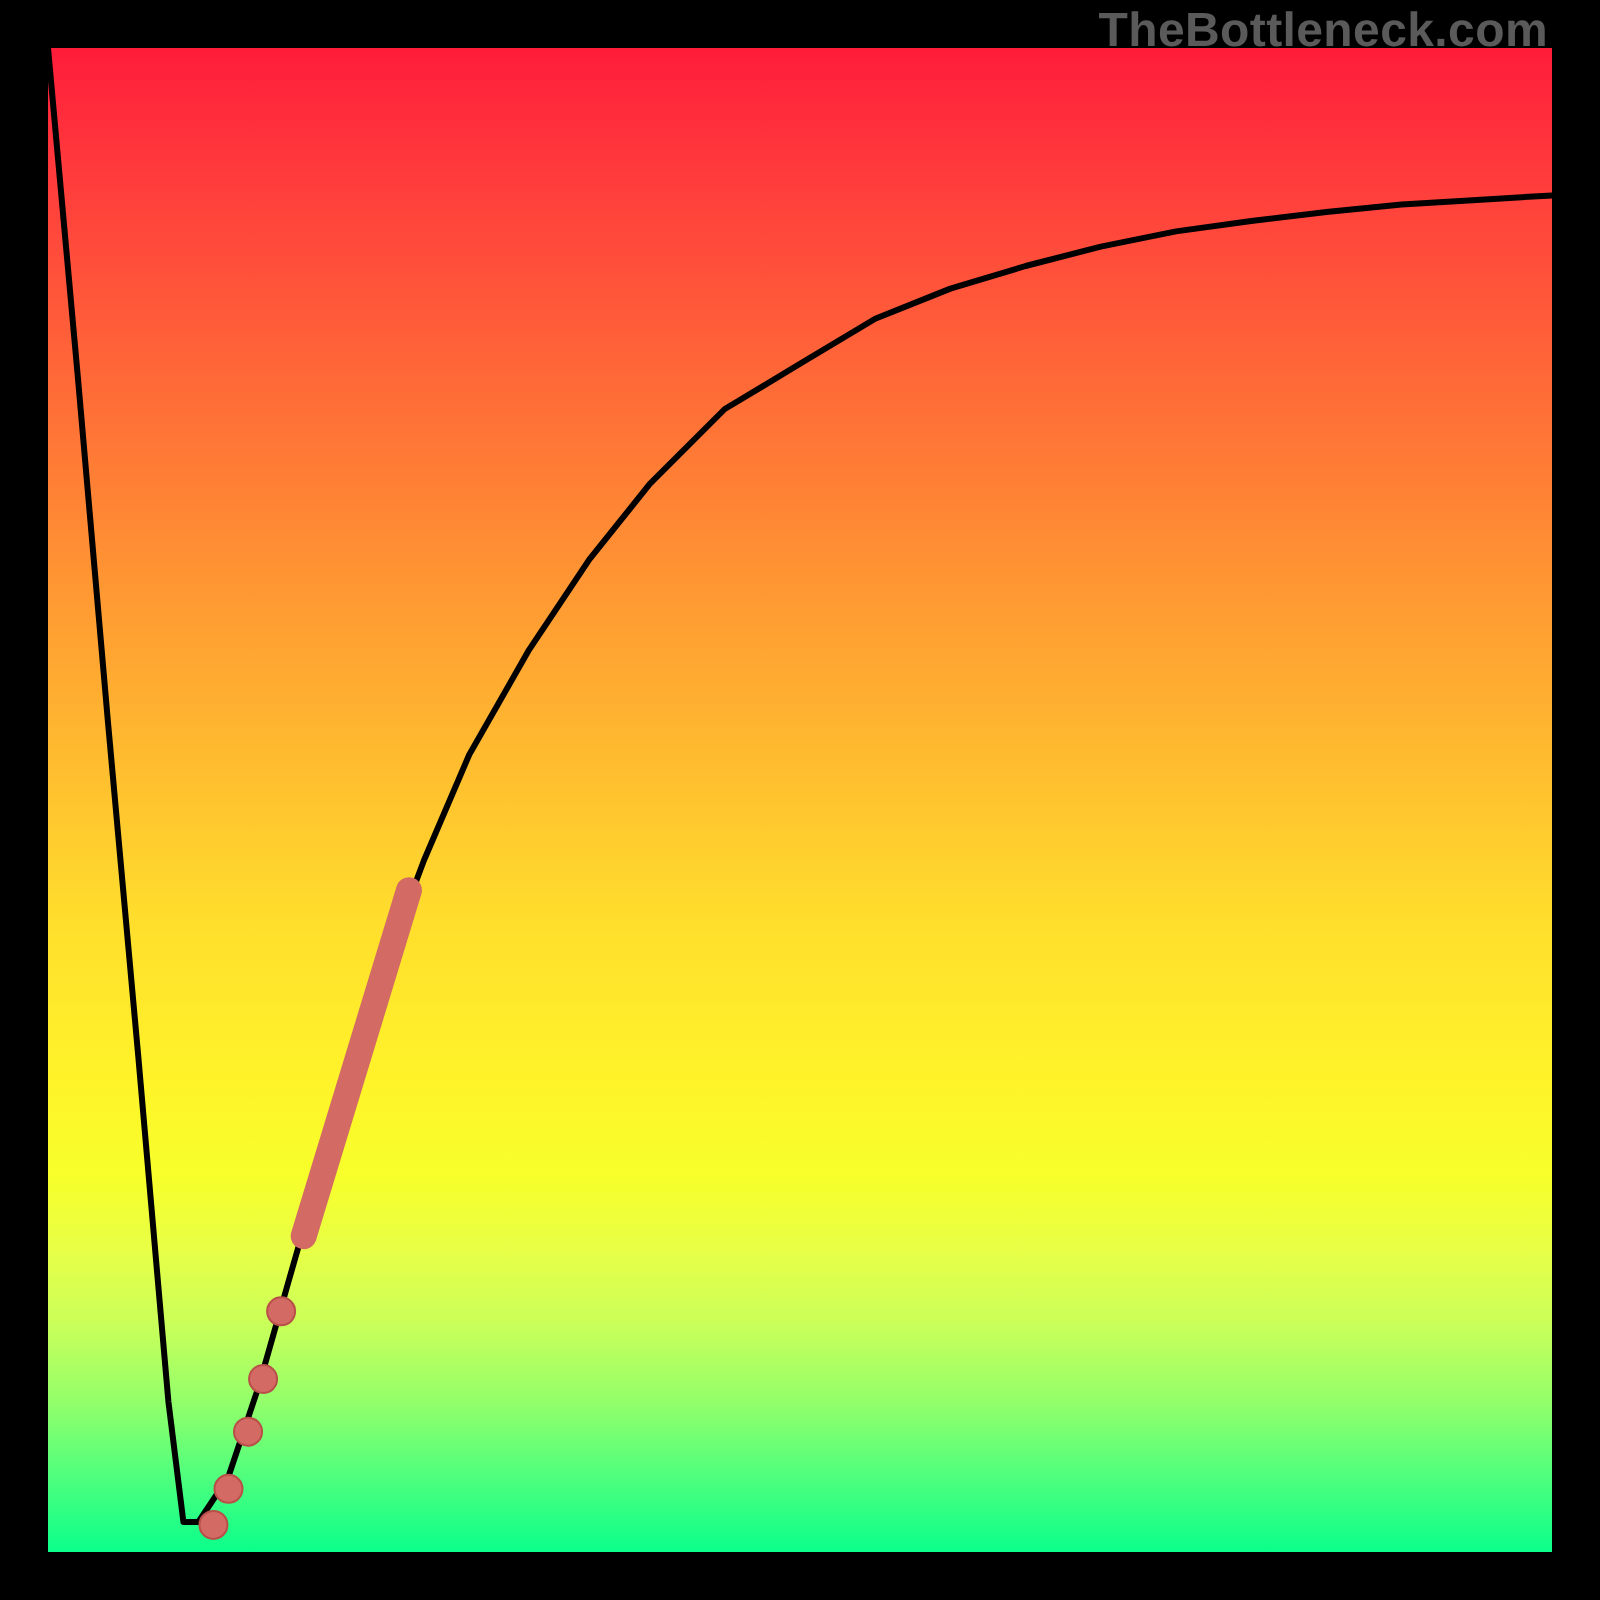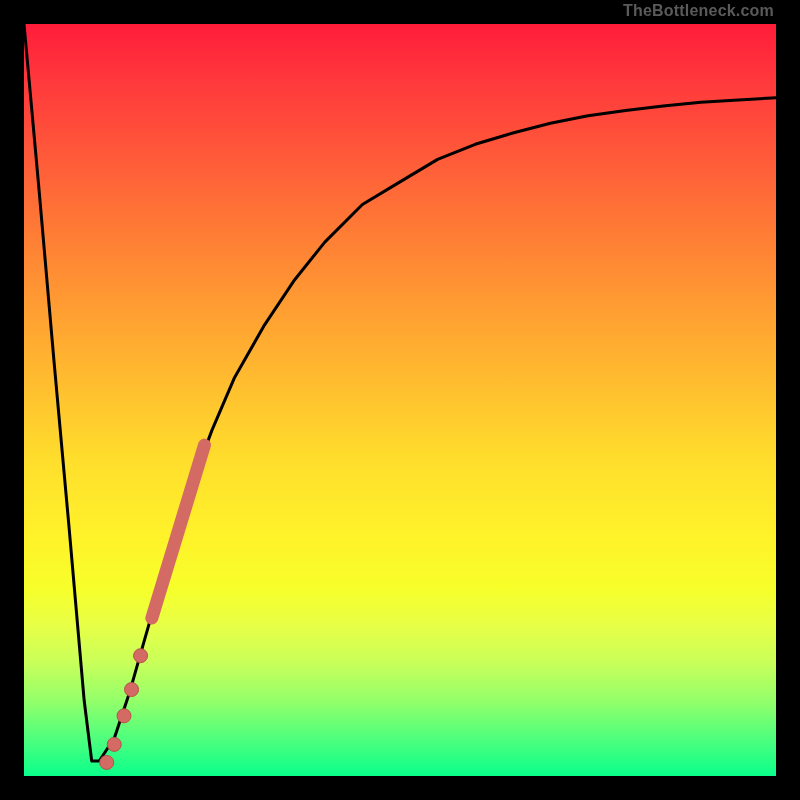--- a/index.html
+++ b/index.html
@@ -45,21 +45,21 @@
       #93ff6a 90%,
       #4fff7d 95%,
       #0aff8b 100%
     );
   }
   .watermark {
     position: absolute;
     top: 2px;
     right: 26px;
     font-family: Arial, Helvetica, sans-serif;
-    font-size: 16px;
+    font-size: 24px;
     font-weight: 600;
     color: #5a5a5a;
     letter-spacing: 0.2px;
   }
   svg.curve {
     position: absolute;
     inset: 0;
   }
 </style>
 </head>

